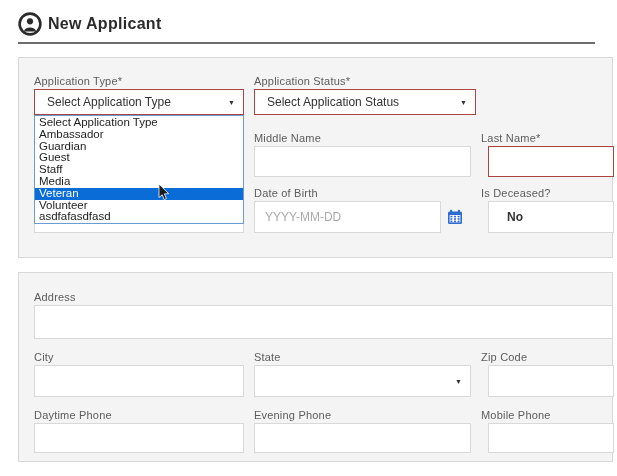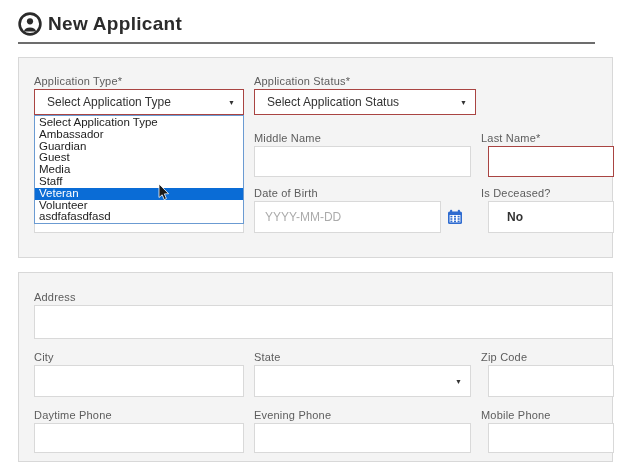--- a/index.html
+++ b/index.html
@@ -3,21 +3,21 @@
 <meta charset="utf-8">
 <style>
   html,body{margin:0;padding:0;background:#fff;}
   #screen{
     position:relative;width:617px;height:476px;overflow:hidden;background:#fff;
     font-family:"Liberation Sans","DejaVu Sans",sans-serif;
   }
   
   .hdr{position:absolute;left:18px;top:12px;display:flex;align-items:center;gap:6px;}
   .hdr svg{display:block;}
-  .hdr-title{font-size:19px;font-weight:700;color:#2b2b2b;letter-spacing:.3px;}
+  .hdr-title{font-size:16px;font-weight:700;color:#2b2b2b;letter-spacing:.3px;}
   .hdr-rule{position:absolute;left:18px;top:42px;width:577px;height:2px;background:#6d6d6d;}
   
   .card{position:absolute;left:18px;width:595px;background:#f4f4f4;border:1px solid #d8d8d8;box-sizing:border-box;}
   #card1{top:57px;height:201px;}
   #card2{top:272px;height:190px;}
   
   .lbl{position:absolute;font-size:11px;color:#5c5c5c;letter-spacing:.2px;white-space:nowrap;}
   .box{position:absolute;background:#fff;border:1px solid #d9d9d9;box-sizing:border-box;
        font-size:12px;color:#333;display:flex;align-items:center;}
   .box.req{border-color:#a94442;}
@@ -76,22 +76,22 @@
       <span class="arrow">▼</span>
     </div>
 
     <div class="box sliver" style="left:15px;top:143px;width:210px;height:32px;"></div>
 
     <div id="dd-list">
         <div class="dd-item">Select Application Type</div>
         <div class="dd-item">Ambassador</div>
         <div class="dd-item">Guardian</div>
         <div class="dd-item">Guest</div>
+        <div class="dd-item">Staff</div>
         <div class="dd-item">Media</div>
-        <div class="dd-item">Staff</div>
         <div class="dd-item selected">Veteran</div>
         <div class="dd-item">Volunteer</div>
         <div class="dd-item">asdfafasdfasd</div>
       </div>
 
     <div class="lbl" style="left:235px;top:74px;text-align:center;">Middle Name</div>
     <input class="txt" style="left: 235px; top: 88px; width: 217px; height: 31px;" value="">
 
     <div class="lbl" style="left:462px;top:74px;">Last Name*</div>
     <input class="txt req" style="left: 469px; top: 88px; width: 126px; height: 31px;" value="">

